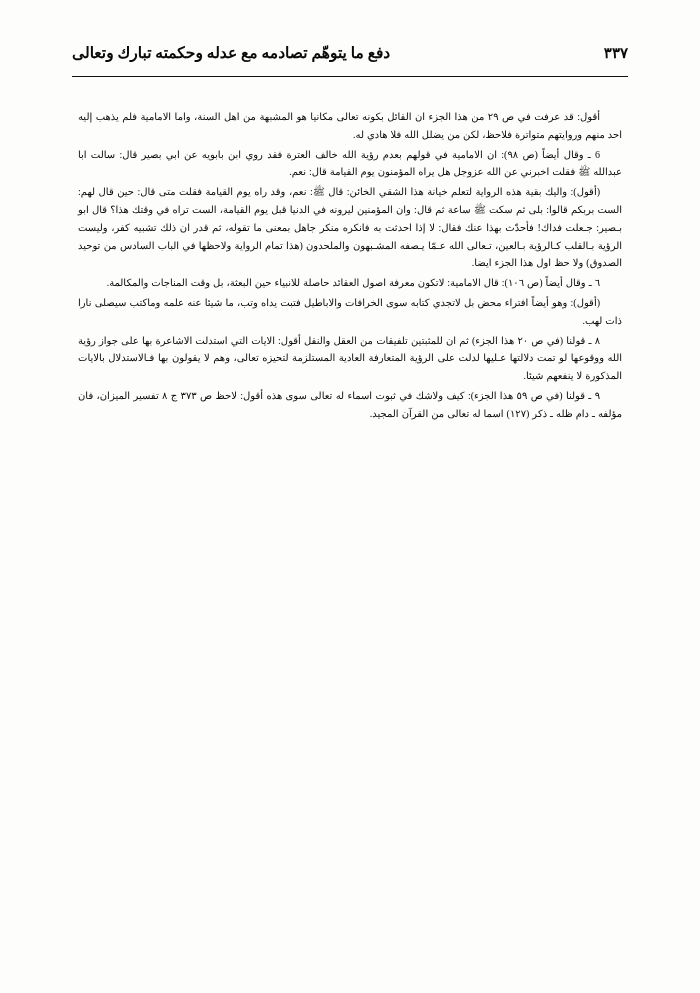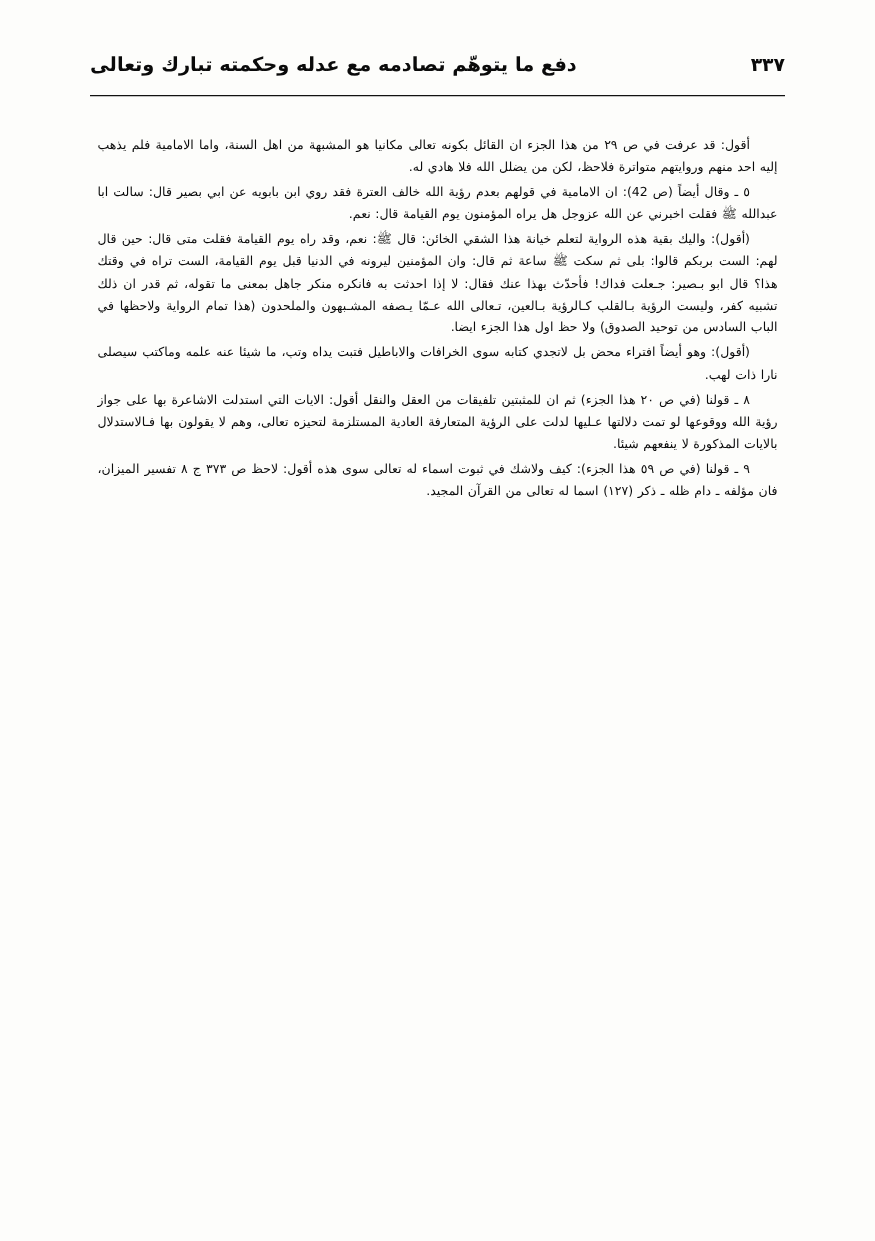--- a/index.html
+++ b/index.html
@@ -14,20 +14,21 @@
     color: #0a0a0a;
     position: relative;
     overflow: hidden;
   }
   .page {
     position: absolute;
     top: 0; left: 0;
     width: 700px;
     height: 993px;
     background: #fdfdfb;
+    font-family: Liberation Serif, serif;
   }
   .header {
     position: absolute;
     top: 42px;
     left: 72px;
     right: 72px;
     display: flex;
     flex-direction: row-reverse;
     align-items: baseline;
     justify-content: space-between;
@@ -76,20 +77,21 @@
 <div class="page">
 
   <div class="header">
     <div class="header-title">دفع ما يتوهّم تصادمه مع عدله وحكمته تبارك وتعالى</div>
     <div class="page-number">٣٣٧</div>
   </div>
   <div class="header-rule"></div>
 
   <div class="content">
     <p class="para">أقول: قد عرفت في ص ٢٩ من هذا الجزء ان القائل بكونه تعالى مكانيا هو المشبهة من اهل السنة، واما الامامية فلم يذهب إليه احد منهم وروايتهم متواترة فلاحظ، لكن من يضلل الله فلا هادي له.</p>
-    <p class="para">٥ ـ وقال أيضاً (ص 42): ان الامامية في قولهم بعدم رؤية الله خالف العترة فقد روي ابن بابويه عن ابي بصير قال: سالت ابا عبدالله ﷺ فقلت اخبرني عن الله عزوجل هل يراه المؤمنون يوم القيامة قال: نعم.</p>
+    <p class="para">6 ـ وقال أيضاً (ص ٩٨): ان الامامية في قولهم بعدم رؤية الله خالف العترة فقد روي ابن بابويه عن ابي بصير قال: سالت ابا عبدالله ﷺ فقلت اخبرني عن الله عزوجل هل يراه المؤمنون يوم القيامة قال: نعم.</p>
     <p class="para">(أقول): واليك بقية هذه الرواية لتعلم خيانة هذا الشقي الخائن: قال ﷺ: نعم، وقد راه يوم القيامة فقلت متى قال: حين قال لهم: الست بربكم قالوا: بلى ثم سكت ﷺ ساعة ثم قال: وان المؤمنين ليرونه في الدنيا قبل يوم القيامة، الست تراه في وقتك هذا؟ قال ابو بـصير: جـعلت فداك! فأحدّث بهذا عنك فقال: لا إذا احدثت به فانكره منكر جاهل بمعنى ما تقوله، ثم قدر ان ذلك تشبيه كفر، وليست الرؤية بـالقلب كـالرؤية بـالعين، تـعالى الله عـمّا يـصفه المشـبهون والملحدون (هذا تمام الرواية ولاحظها في الباب السادس من توحيد الصدوق) ولا حظ اول هذا الجزء ايضا.</p>
+    <p class="para">٦ ـ وقال أيضاً (ص ١٠٦): قال الامامية: لاتكون معرفة اصول العقائد حاصلة للانبياء حين البعثة، بل وقت المناجات والمكالمة.</p>
     <p class="para">(أقول): وهو أيضاً افتراء محض بل لاتجدي كتابه سوى الخرافات والاباطيل فتبت يداه وتب، ما شيئا عنه علمه وماكتب سيصلى نارا ذات لهب.</p>
     <p class="para">٨ ـ قولنا (في ص ٢٠ هذا الجزء) ثم ان للمثبتين تلفيقات من العقل والنقل أقول: الايات التي استدلت الاشاعرة بها على جواز رؤية الله ووقوعها لو تمت دلالتها عـليها لدلت على الرؤية المتعارفة العادية المستلزمة لتحيزه تعالى، وهم لا يقولون بها فـالاستدلال بالايات المذكورة لا ينفعهم شيئا.</p>
     <p class="para">٩ ـ قولنا (في ص ٥٩ هذا الجزء): كيف ولاشك في ثبوت اسماء له تعالى سوى هذه أقول: لاحظ ص ٣٧٣ ج ٨ تفسير الميزان، فان مؤلفه ـ دام ظله ـ ذكر (١٢٧) اسما له تعالى من القرآن المجيد.</p>
   </div>
 
 </div>
 
 </body></html>

